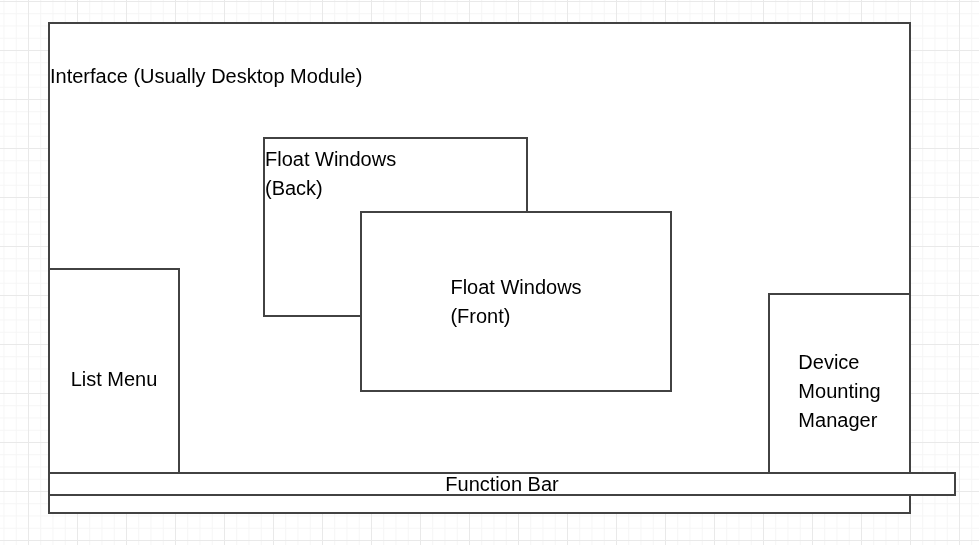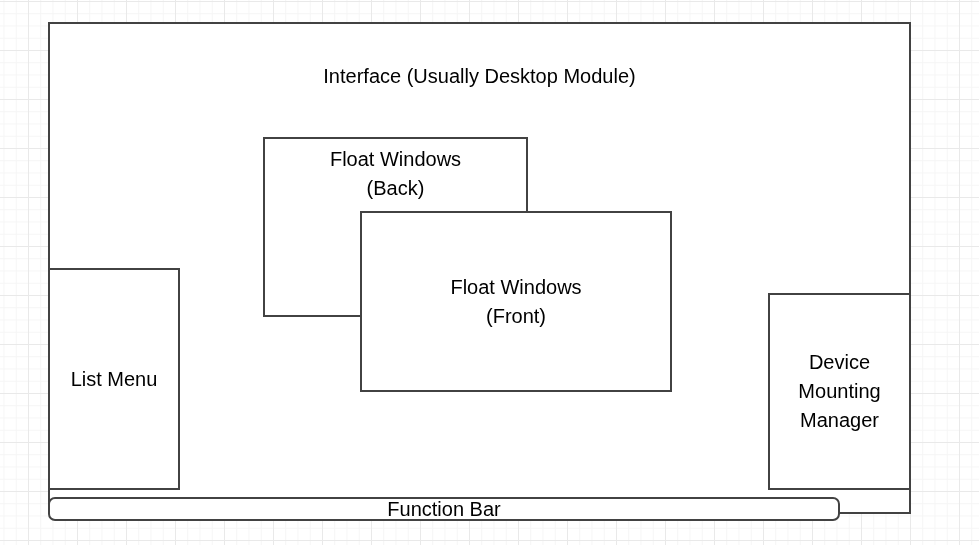--- a/index.html
+++ b/index.html
@@ -28,21 +28,20 @@
     background-position: 28px 1px, 28px 1px, 3.5px 1px, 3.5px 1px;
   }
   .node {
     position: absolute;
     box-sizing: border-box;
     border: 2px solid #424242;
     background: #ffffff;
   }
   .label {
     white-space: pre-line;
-    text-align: center;
     font-size: 20px;
     line-height: 29px;
     color: #000000;
   }
   
   .node-interface { left: 48px; top: 22px; width: 863px; height: 492px; }
   .node-interface .label {
     position: absolute;
     left: 0; right: 0; top: 38px;
   }
@@ -62,22 +61,22 @@
     left: 48px; top: 268px; width: 132px; height: 222px;
     display: flex; align-items: center; justify-content: center;
   }
   
   .node-device {
     left: 768px; top: 293px; width: 143px; height: 197px;
     display: flex; align-items: center; justify-content: center;
   }
   
   .node-function-bar {
-    left: 48px; top: 497px; width: 792px; height: 24px;
-    display: flex; align-items: center; justify-content: center; border-radius: 7px;
+    left: 48px; top: 472px; width: 908px; height: 24px;
+    display: flex; align-items: center; justify-content: center;
   }
   .node-function-bar .label { line-height: 20px; }
 </style>
 </head>
 <body>
 
 <div class="canvas">
 
   <div class="node node-interface">
     <div class="label">Interface (Usually Desktop Module)</div>

